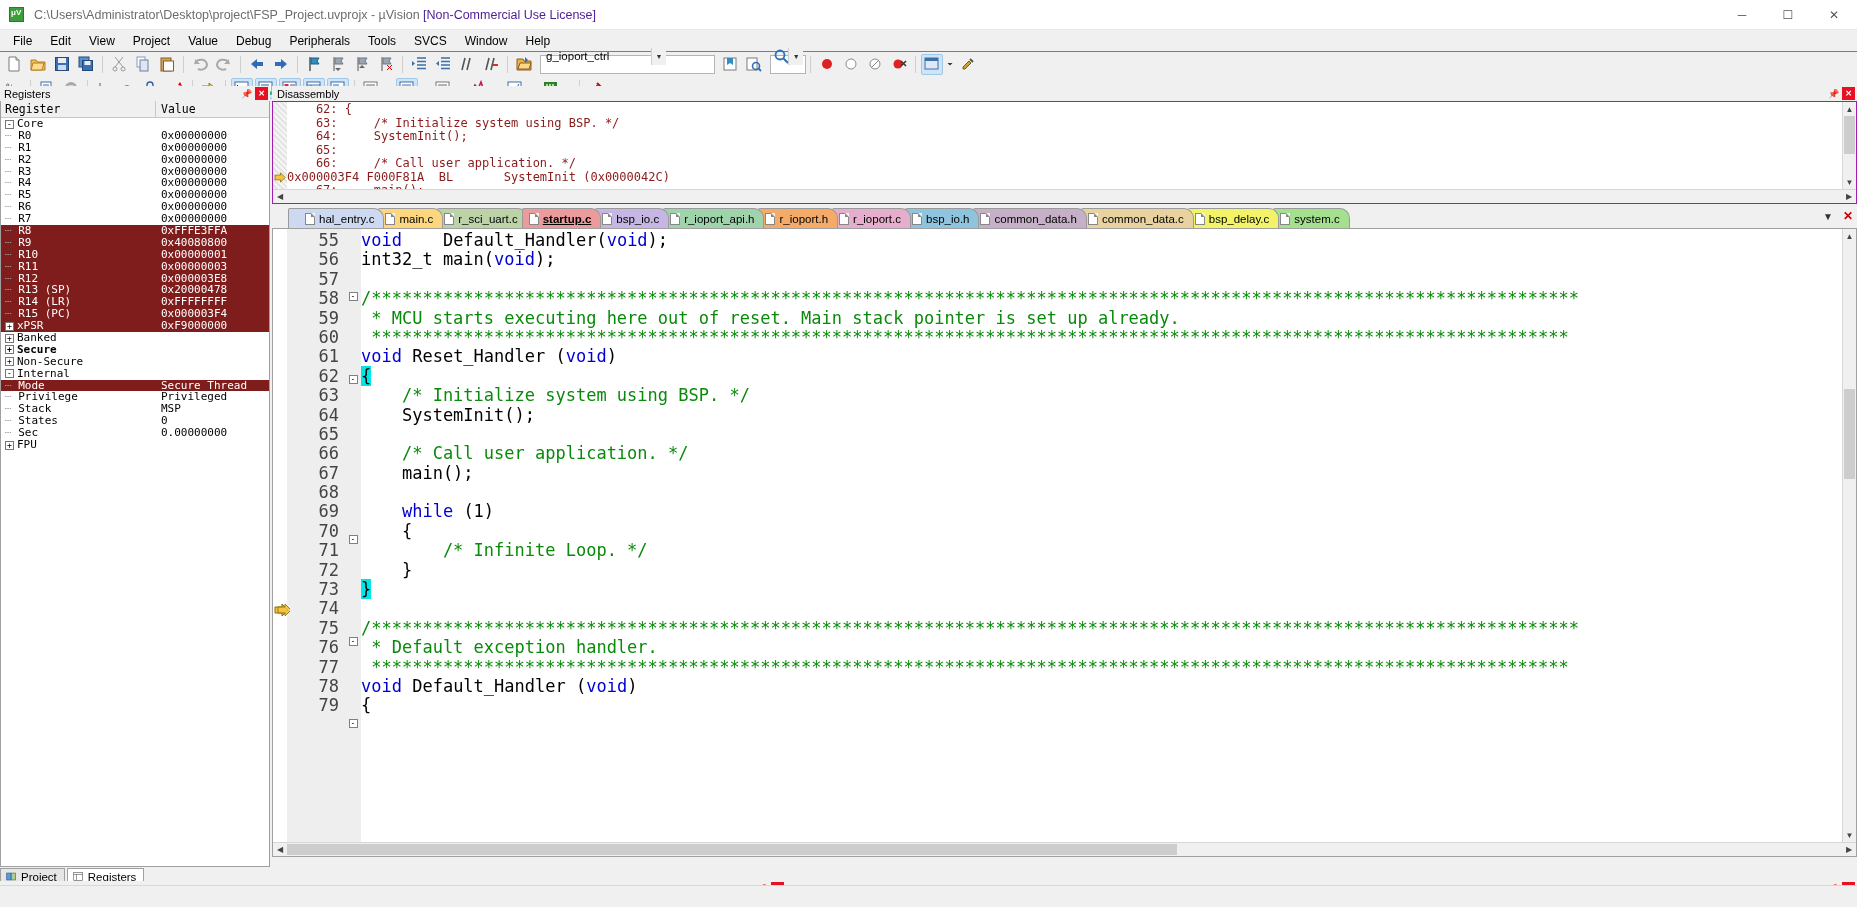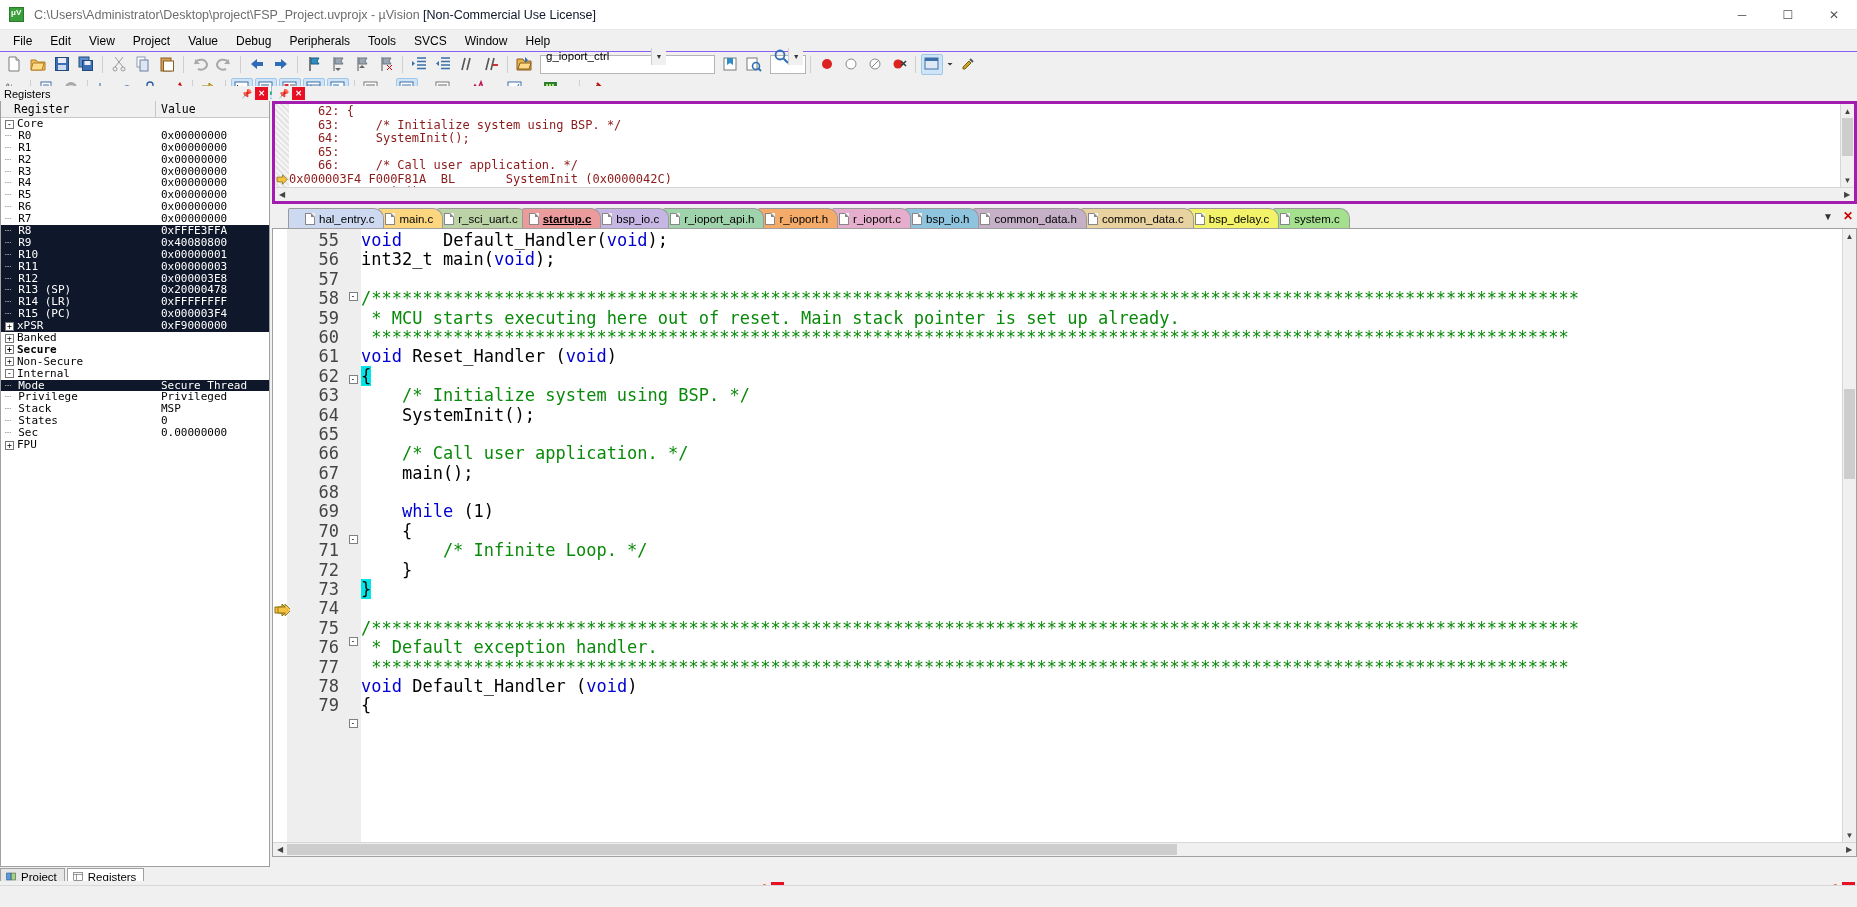--- a/index.html
+++ b/index.html
@@ -16,21 +16,21 @@
 
   
   .titlebar{
     height:30px; background:#ffffff; display:flex; align-items:center;
     border-bottom:1px solid #e8e8e8; position:relative;
   }
   .tb-icon{ width:18px;height:18px;margin:0 8px 0 8px; position:relative; flex:none;}
   .tb-icon .sq{position:absolute;left:1px;top:1px;width:15px;height:15px;background:#3a9f3a;border:1px solid #2a7a2a;}
   .tb-icon .sq:after{content:"\03BC V";position:absolute;left:1px;top:0px;color:#fff;font-size:8px;font-weight:bold;}
   .tb-title{ color:#6d6d6d; font-size:12.5px; white-space:nowrap;}
-  .tb-title .lic{ color:#0f172a; }
+  .tb-title .lic{ color:#4c1d95; }
   .winbtns{ position:absolute; right:0; top:0; height:30px; display:flex;}
   .winbtn{ width:46px;height:30px;display:flex;align-items:center;justify-content:center;color:#555;font-size:12px;}
 
   
   .menubar{ height:22px; background:#f0f0f0; display:flex; align-items:center; padding-left:4px;
             border-bottom:1px solid #8b5cf6;}
   .menuitem{ padding:3px 9px; font-size:12px; color:#000; white-space:nowrap;}
 
   
   .toolbar{ height:24px; background:#f0f0f0; display:flex; align-items:center; padding-left:2px; }
@@ -58,45 +58,45 @@
   .panehead{ height:15px; background:#f0f0f0; display:flex;align-items:center;
              font-size:11px; padding-left:4px; color:#000; position:relative;}
   .panehead .ttl{ flex:1; }
   .pinbtn,.closebtn{ width:13px;height:13px;display:flex;align-items:center;justify-content:center;
                       font-size:9px;margin-right:2px;}
   .closebtn{ background:#e81123;color:#fff;font-size:8px;font-weight:bold; }
   .regbody{ flex:1;background:#fff;border:1px solid #a0a0a0;border-top:none; overflow:hidden;
             font-family:"DejaVu Sans Mono", monospace; font-size:11px;}
   .reghdr{ display:flex; height:17px; background:#f0f0f0; border-bottom:1px solid #c8c8c8;
            font-family:"DejaVu Sans Mono", monospace; font-size:11.5px;}
-  .reghdr .c1{ width:155px; padding-left:13px; border-right:1px solid #c8c8c8; line-height:17px;}
+  .reghdr .c1{ width:155px; padding-left:4px; border-right:1px solid #c8c8c8; line-height:17px;}
   .reghdr .c2{ flex:1; padding-left:5px; line-height:17px;}
   .regrow{ display:flex; height:11.9px; line-height:11.9px; white-space:nowrap;}
   .regrow .nm{ width:160px; padding-left:4px; }
   .regrow .vl{ flex:1; }
-  .regrow.sel{ background:#0f172a; color:#fff; }
+  .regrow.sel{ background:#7f1d1d; color:#fff; }
   .regrow.bold .nm{ font-weight:bold; }
   .tg{ display:inline-block; width:9px;height:9px; border:1px solid #767676; background:#fff;
        font-size:8px; line-height:7px; text-align:center; color:#000; margin-right:3px; vertical-align:middle;
        font-family:"DejaVu Sans Mono",monospace;}
   .ind0{ padding-left:4px;} .ind1{ padding-left:18px;} .ind2{ padding-left:32px;}
   .dots{ color:#a0a0a0; }
   .leftTabs{ height:18px; background:#f0f0f0; display:flex; align-items:flex-end; }
   .ltab{ height:17px; padding:0 7px 0 5px; display:flex;align-items:center; gap:4px;
          font-size:11.5px; border:1px solid #a0a0a0; background:#e6e6e6; margin-right:2px;}
   .ltab.active{ background:#fff; border-bottom-color:#fff; font-weight:normal;}
 
   
   .rightpane{ position:absolute; left:272px; right:0; top:0; bottom:0; }
 
   .disasm{ position:absolute; left:0;right:0;top:0;height:118px; }
   .disasm .ph{ height:15px; background:#f0f0f0; display:flex; align-items:center; font-size:11px;
                padding-left:5px; }
   .disasm .body{ position:absolute;left:0;right:0;top:15px;bottom:0;background:#fff;
-                 border:3px solid #a21caf; overflow:hidden;}
+                 border:1px solid #a21caf; overflow:hidden;}
   .dis-gutter{ position:absolute;left:0;top:0;bottom:14px;width:14px;
     background:repeating-linear-gradient(45deg,#f4f4f4,#f4f4f4 2px,#e4e4e4 2px,#e4e4e4 4px);}
   .dis-code{ position:absolute;left:14px;right:14px;top:0;bottom:14px;
              font-family:"DejaVu Sans Mono", monospace; font-size:12px; color:#8b1a1a;
              padding-top:1px; white-space:pre; overflow:hidden;}
   .dis-code .ln{ height:13.5px; line-height:13.5px; }
   .dis-code .cur{ color:#8b1a1a; }
   .arrowmark{ position:absolute; left:1px; width:12px; height:11px; }
   .hscroll{ position:absolute;left:0;right:0;bottom:0;height:14px;background:#f0f0f0;
             border-top:1px solid #d6d6d6; display:flex; align-items:center;}
@@ -711,20 +711,21 @@
             </span>
           <span>Registers</span>
         </div>
       </div>
     </div>
 
     <div class="rightpane">
 
       <div class="disasm">
         <div class="ph">
+          <span style="flex:1">Disassembly</span>
           <span class="pinbtn">📌</span>
           <span class="closebtn">✕</span>
         </div>
         <div class="body">
           <div class="dis-gutter"></div>
           <div class="dis-code" id="discode"><div class="ln">    62: {</div><div class="ln">    63:     /* Initialize system using BSP. */</div><div class="ln">    64:     SystemInit();</div><div class="ln">    65: </div><div class="ln">    66:     /* Call user application. */</div><div class="ln cur">0x000003F4 F000F81A  BL       SystemInit (0x0000042C)</div><div class="ln">    67:     main();</div></div>
           <div class="vscroll">
             <div class="vs-arrow">▲</div>
             <div class="vs-thumb" style="top:14px;height:38px"></div>
             <div class="vs-arrow" style="position:absolute;bottom:0">▼</div>

